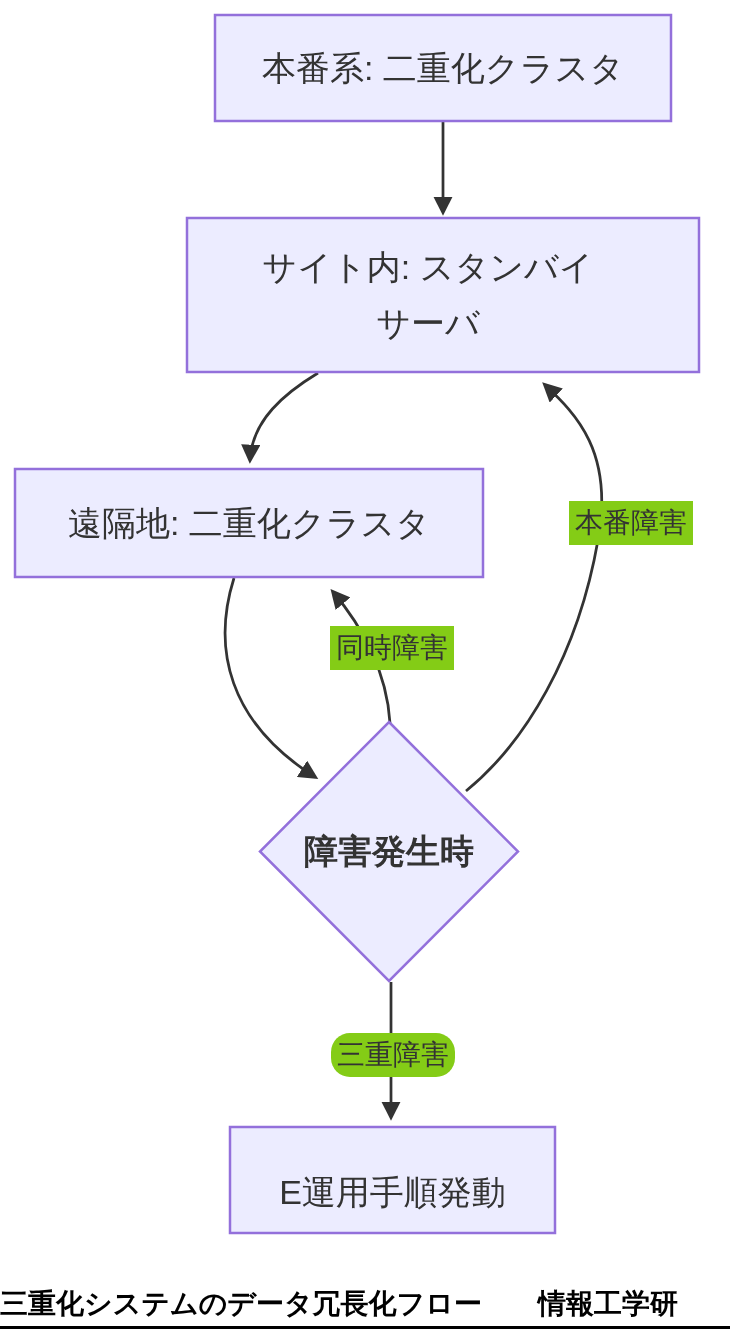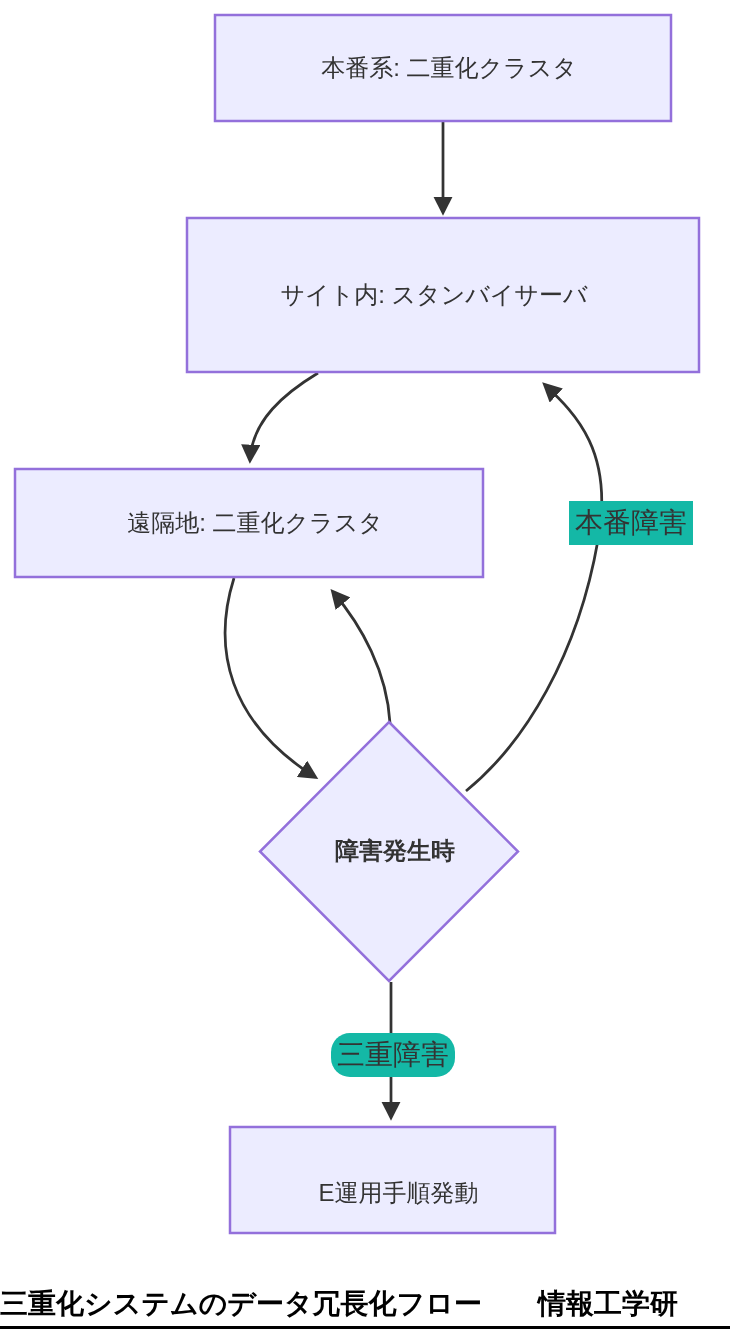--- a/index.html
+++ b/index.html
@@ -30,28 +30,27 @@
     stroke: #333333;
     stroke-width: 2.75;
   }
   .node-label {
     position: absolute;
     display: flex;
     align-items: center;
     justify-content: center;
     text-align: center;
     color: #333333;
-    font-size: 24px;
+    font-size: 34px;
     line-height: 1.65;
-    padding-left: 6px;
   }
   .edge-label {
     position: absolute;
     transform: translate(-50%, -50%);
-    background: #14b8a6;
+    background: #84cc16;
     color: #333333;
     font-size: 28px;
     line-height: 1.5;
     padding: 1px 6px;
     white-space: nowrap;
   }
   .caption {
     position: absolute;
     left: 0;
     top: 1283px;
@@ -98,18 +97,19 @@
   <div class="node-label" style="left:250px; top:218px; width:356px; height:154px;">サイト内: スタンバイサーバ</div>
 
   <div class="node-label" style="left:15px; top:469px; width:468px; height:108px;">遠隔地: 二重化クラスタ</div>
 
   <div class="node-label" style="left:269px; top:801px; width:240px; height:100px;font-weight:bold;">障害発生時</div>
 
   <div class="node-label" style="left:230px; top:1127px; width:325px; height:131px;">E運用手順発動</div>
 
   <div class="edge-label" style="left:631px; top:523px;">本番障害</div>
 
+  <div class="edge-label" style="left:392px; top:648px;">同時障害</div>
 
   <div class="edge-label" style="left:393px; top:1055px;border-radius:19px;">三重障害</div>
 
   <div class="caption">三重化システムのデータ冗長化フロー　　情報工学研</div>
 
 </div>
 
 </body></html>

